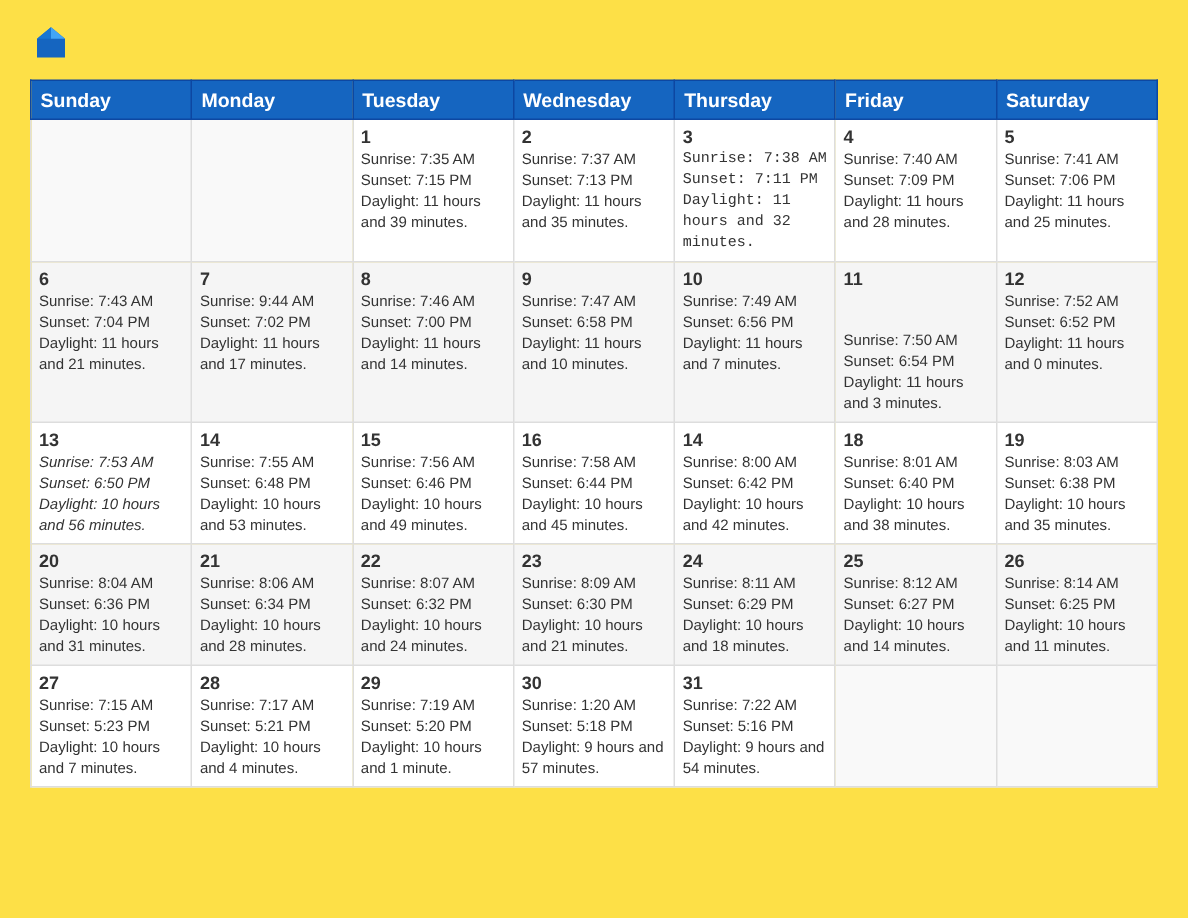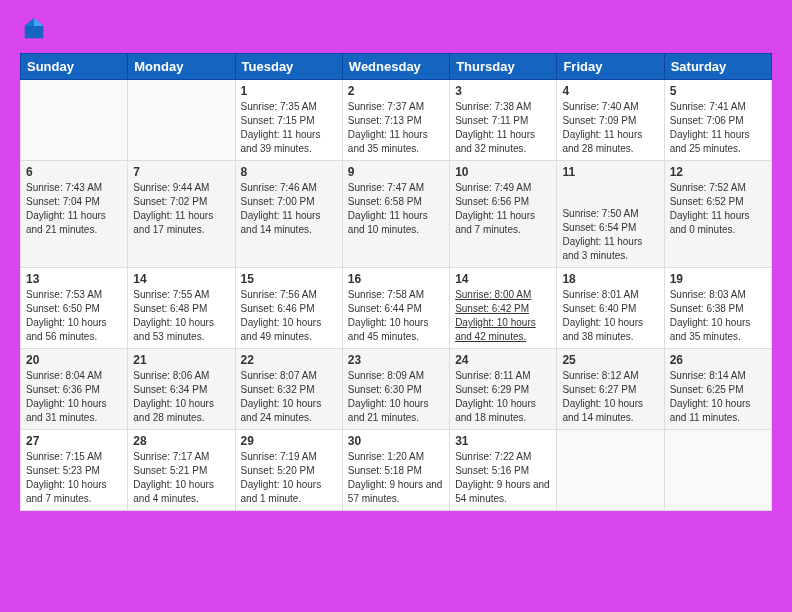--- a/index.html
+++ b/index.html
@@ -7,21 +7,21 @@
       font-family: Arial, sans-serif;
       background: #fff;
       width: 792px;
       height: 612px;
       overflow: hidden;
     }
     .page {
       width: 792px;
       min-height: 612px;
       padding: 15px 20px 10px 20px;
-      background: #d946ef;
+      background: #fde047;
     }
     .header {
       display: flex;
       justify-content: space-between;
       align-items: flex-start;
       margin-bottom: 10px;
     }
     .logo {
       display: flex;
       align-items: center;
@@ -143,21 +143,21 @@
 Daylight: 11 hours and 39 minutes.</div>
           </td>
           <td>
             <span class="day-number">2</span>
             <div class="day-info" style="white-space: pre-line;">Sunrise: 7:37 AM
 Sunset: 7:13 PM
 Daylight: 11 hours and 35 minutes.</div>
           </td>
           <td>
             <span class="day-number">3</span>
-            <div class="day-info" style="white-space: pre-line;">Sunrise: 7:38 AM
+            <div class="day-info" style="white-space: pre-line; font-family: Liberation Mono, monospace;">Sunrise: 7:38 AM
 Sunset: 7:11 PM
 Daylight: 11 hours and 32 minutes.</div>
           </td>
           <td>
             <span class="day-number">4</span>
             <div class="day-info" style="white-space: pre-line;">Sunrise: 7:40 AM
 Sunset: 7:09 PM
 Daylight: 11 hours and 28 minutes.</div>
           </td>
           <td>
@@ -207,21 +207,21 @@
           <td>
             <span class="day-number">12</span>
             <div class="day-info" style="white-space: pre-line;">Sunrise: 7:52 AM
 Sunset: 6:52 PM
 Daylight: 11 hours and 0 minutes.</div>
           </td>
         </tr>
         <tr>
           <td>
             <span class="day-number">13</span>
-            <div class="day-info" style="white-space: pre-line;">Sunrise: 7:53 AM
+            <div class="day-info" style="white-space: pre-line; font-style: italic;">Sunrise: 7:53 AM
 Sunset: 6:50 PM
 Daylight: 10 hours and 56 minutes.</div>
           </td>
           <td>
             <span class="day-number">14</span>
             <div class="day-info" style="white-space: pre-line;">Sunrise: 7:55 AM
 Sunset: 6:48 PM
 Daylight: 10 hours and 53 minutes.</div>
           </td>
           <td>
@@ -231,21 +231,21 @@
 Daylight: 10 hours and 49 minutes.</div>
           </td>
           <td>
             <span class="day-number">16</span>
             <div class="day-info" style="white-space: pre-line;">Sunrise: 7:58 AM
 Sunset: 6:44 PM
 Daylight: 10 hours and 45 minutes.</div>
           </td>
           <td>
             <span class="day-number">14</span>
-            <div class="day-info" style="white-space: pre-line; text-decoration: underline;">Sunrise: 8:00 AM
+            <div class="day-info" style="white-space: pre-line;">Sunrise: 8:00 AM
 Sunset: 6:42 PM
 Daylight: 10 hours and 42 minutes.</div>
           </td>
           <td>
             <span class="day-number">18</span>
             <div class="day-info" style="white-space: pre-line;">Sunrise: 8:01 AM
 Sunset: 6:40 PM
 Daylight: 10 hours and 38 minutes.</div>
           </td>
           <td>

